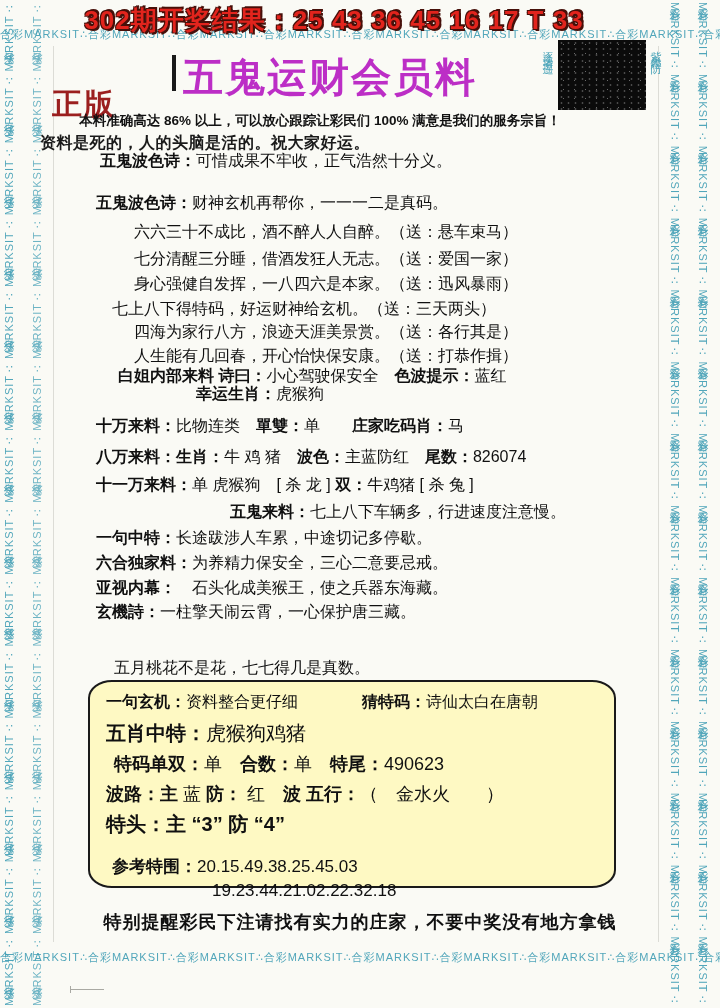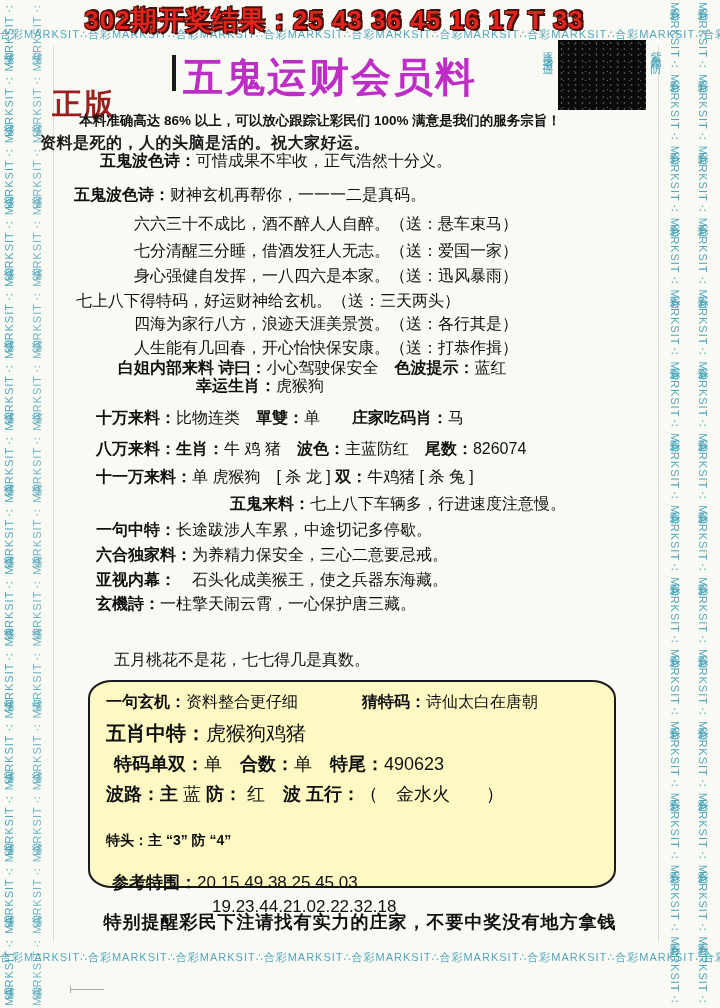--- a/index.html
+++ b/index.html
@@ -73,25 +73,25 @@
   <div class="edition">正版</div>
   <div class="title"><span class="bar"></span><span>五鬼运财会员料</span></div>
   <div class="stamp"></div>
   <div class="stamp-side stamp-left">逐速迢遥</div>
   <div class="stamp-side stamp-right">紫光燈防</div>
   <div class="tagline1">本料准确高达 86% 以上，可以放心跟踪让彩民们 100% 满意是我们的服务宗旨！</div>
   <div class="tagline2">资料是死的，人的头脑是活的。祝大家好运。</div>
 
   <div id="content-lines">
       <div class="cline" style="margin-top: 0; padding-left: 100px;"><span class="b">五鬼波色诗：</span><span>可惜成果不牢收，正气浩然十分义。</span></div>
-      <div class="cline" style="margin-top: 12px; padding-left: 74px;"><span class="b">五鬼波色诗：</span><span>财神玄机再帮你，一一一二是真码。</span></div>
+      <div class="cline" style="margin-top: 20px; padding-left: 96px;"><span class="b">五鬼波色诗：</span><span>财神玄机再帮你，一一一二是真码。</span></div>
       <div class="cline" style="margin-top: 7px; padding-left: 134px;"><span>六六三十不成比，酒不醉人人自醉。（送：悬车束马）</span></div>
       <div class="cline" style="margin-top: 5px; padding-left: 134px;"><span>七分清醒三分睡，借酒发狂人无志。（送：爱国一家）</span></div>
       <div class="cline" style="margin-top: 3px; padding-left: 134px;"><span>身心强健自发挥，一八四六是本家。（送：迅风暴雨）</span></div>
-      <div class="cline" style="margin-top: 3px; padding-left: 76px;"><span>七上八下得特码，好运财神给玄机。（送：三天两头）</span></div>
+      <div class="cline" style="margin-top: 3px; padding-left: 112px;"><span>七上八下得特码，好运财神给玄机。（送：三天两头）</span></div>
       <div class="cline" style="margin-top: 1px; padding-left: 134px;"><span>四海为家行八方，浪迹天涯美景赏。（送：各行其是）</span></div>
       <div class="cline" style="margin-top: 2px; padding-left: 134px;"><span>人生能有几回春，开心怡快保安康。（送：打恭作揖）</span></div>
       <div class="cline" style="margin-top: -2px; padding-left: 118px;"><span class="b">白姐内部来料 </span><span class="b">诗曰：</span><span>小心驾驶保安全　</span><span class="b">色波提示：</span><span>蓝红</span></div>
       <div class="cline" style="margin-top: -4px; padding-left: 196px;"><span class="b">幸运生肖：</span><span>虎猴狗</span></div>
       <div class="cline" style="margin-top: 10px; padding-left: 96px;"><span class="b">十万来料：</span><span>比物连类　</span><span class="b">單雙：</span><span>单　　</span><span class="b">庄家吃码肖：</span><span>马</span></div>
       <div class="cline" style="margin-top: 9px; padding-left: 96px;"><span class="b">八万来料：</span><span class="b">生肖：</span><span>牛 鸡 猪　</span><span class="b">波色：</span><span>主蓝防红　</span><span class="b">尾数：</span><span>826074</span></div>
       <div class="cline" style="margin-top: 6px; padding-left: 96px;"><span class="b">十一万来料：</span><span>单 虎猴狗　[ 杀 龙 ] </span><span class="b">双：</span><span>牛鸡猪 [ 杀 兔 ]</span></div>
       <div class="cline" style="margin-top: 5px; padding-left: 96px; text-align: center;"><span class="b">五鬼来料：</span><span>七上八下车辆多，行进速度注意慢。</span></div>
       <div class="cline" style="margin-top: 4px; padding-left: 96px;"><span class="b">一句中特：</span><span>长途跋涉人车累，中途切记多停歇。</span></div>
       <div class="cline" style="margin-top: 3px; padding-left: 96px;"><span class="b">六合独家料：</span><span>为养精力保安全，三心二意要忌戒。</span></div>
@@ -99,21 +99,21 @@
       <div class="cline" style="margin-top: 2px; padding-left: 96px;"><span class="b">玄機詩：</span><span>一柱擎天闹云霄，一心保护唐三藏。</span></div>
       <div class="cline" style="margin-top: 34px; padding-left: 114px;"><span>五月桃花不是花，七七得几是真数。</span></div>
     </div>
 
   <div class="pbox">
     <div id="box-lines">
         <div class="cline" style="margin-top: 0px; font-size: 16px;"><span class="b">一句玄机：</span><span>资料整合更仔细</span><span>　　　　</span><span class="b">猜特码：</span><span>诗仙太白在唐朝</span></div>
         <div class="cline" style="margin-top: 7px; font-size: 20px;"><span class="b">五肖中特：</span><span>虎猴狗鸡猪</span></div>
         <div class="cline" style="margin-top: 7px; padding-left: 8px; font-size: 18px;"><span class="b">特码单双：</span><span>单　</span><span class="b">合数：</span><span>单　</span><span class="b">特尾：</span><span>490623</span></div>
         <div class="cline" style="margin-top: 6px; font-size: 18px;"><span class="b">波路：</span><span class="b">主</span><span> 蓝 </span><span class="b">防：</span><span> 红　</span><span class="b">波 </span><span class="b">五行：</span><span>（　金水火　　）</span></div>
-        <div class="cline" style="margin-top: 22px; font-size: 14px;"><span class="b">特头：</span><span class="b">主 “3” 防 “4”</span></div>
+        <div class="cline" style="margin-top: 6px; font-size: 20px;"><span class="b">特头：</span><span class="b">主 “3” 防 “4”</span></div>
         <div class="cline" style="margin-top: 19px; padding-left: 6px; font-size: 17px;"><span class="b">参考特围：</span><span>20.15.49.38.25.45.03</span></div>
         <div class="cline" style="margin-top: 0px; padding-left: 106px; font-size: 17px;"><span>19.23.44.21.02.22.32.18</span></div>
       </div>
   </div>
 
   <div class="footer">特别提醒彩民下注请找有实力的庄家，不要中奖没有地方拿钱</div>
   <div class="dash"></div>
 </div>
 
 </body></html>

